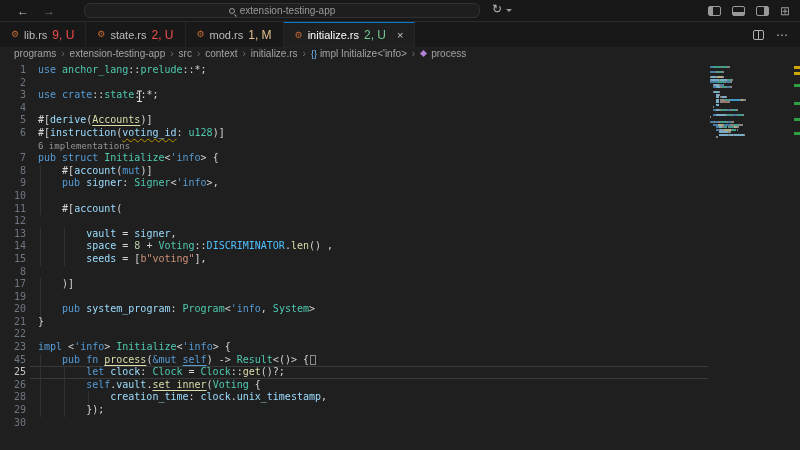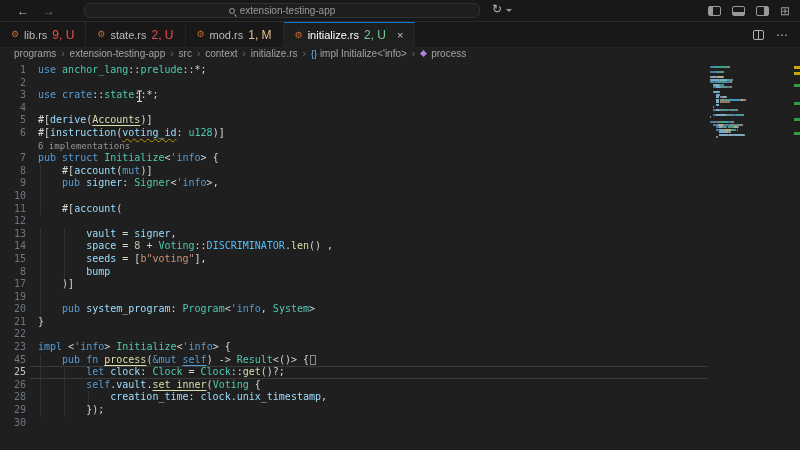--- a/index.html
+++ b/index.html
@@ -211,21 +211,20 @@
       <div class="row">
         <span class="ln">14</span>
         <span class="lc"><span class="guide" style="left: 10px;"></span><span class="guide" style="left: 34.08px;"></span><span class="tk var">        space</span><span class="tk pn"> = </span><span class="tk num">8</span><span class="tk pn"> + </span><span class="tk ty">Voting</span><span class="tk pn">::</span><span class="tk const">DISCRIMINATOR</span><span class="tk pn">.</span><span class="tk fn">len</span><span class="tk pn">() ,</span></span>
       </div>
       <div class="row">
         <span class="ln">15</span>
         <span class="lc"><span class="guide" style="left: 10px;"></span><span class="guide" style="left: 34.08px;"></span><span class="tk var">        seeds</span><span class="tk pn"> = [</span><span class="tk str">b"voting"</span><span class="tk pn">],</span></span>
       </div>
       <div class="row">
         <span class="ln">8</span>
-        <span class="lc"><span class="guide" style="left: 10px;"></span><span class="guide" style="left: 34.08px;"></span><span class="tk var">        bump</span></span>
       </div>
       <div class="row">
         <span class="ln">17</span>
         <span class="lc"><span class="guide" style="left: 10px;"></span><span class="tk pn">    )]</span></span>
       </div>
       <div class="row">
         <span class="ln">19</span>
         <span class="lc"><span class="guide" style="left: 10px;"></span></span>
       </div>
       <div class="row">

